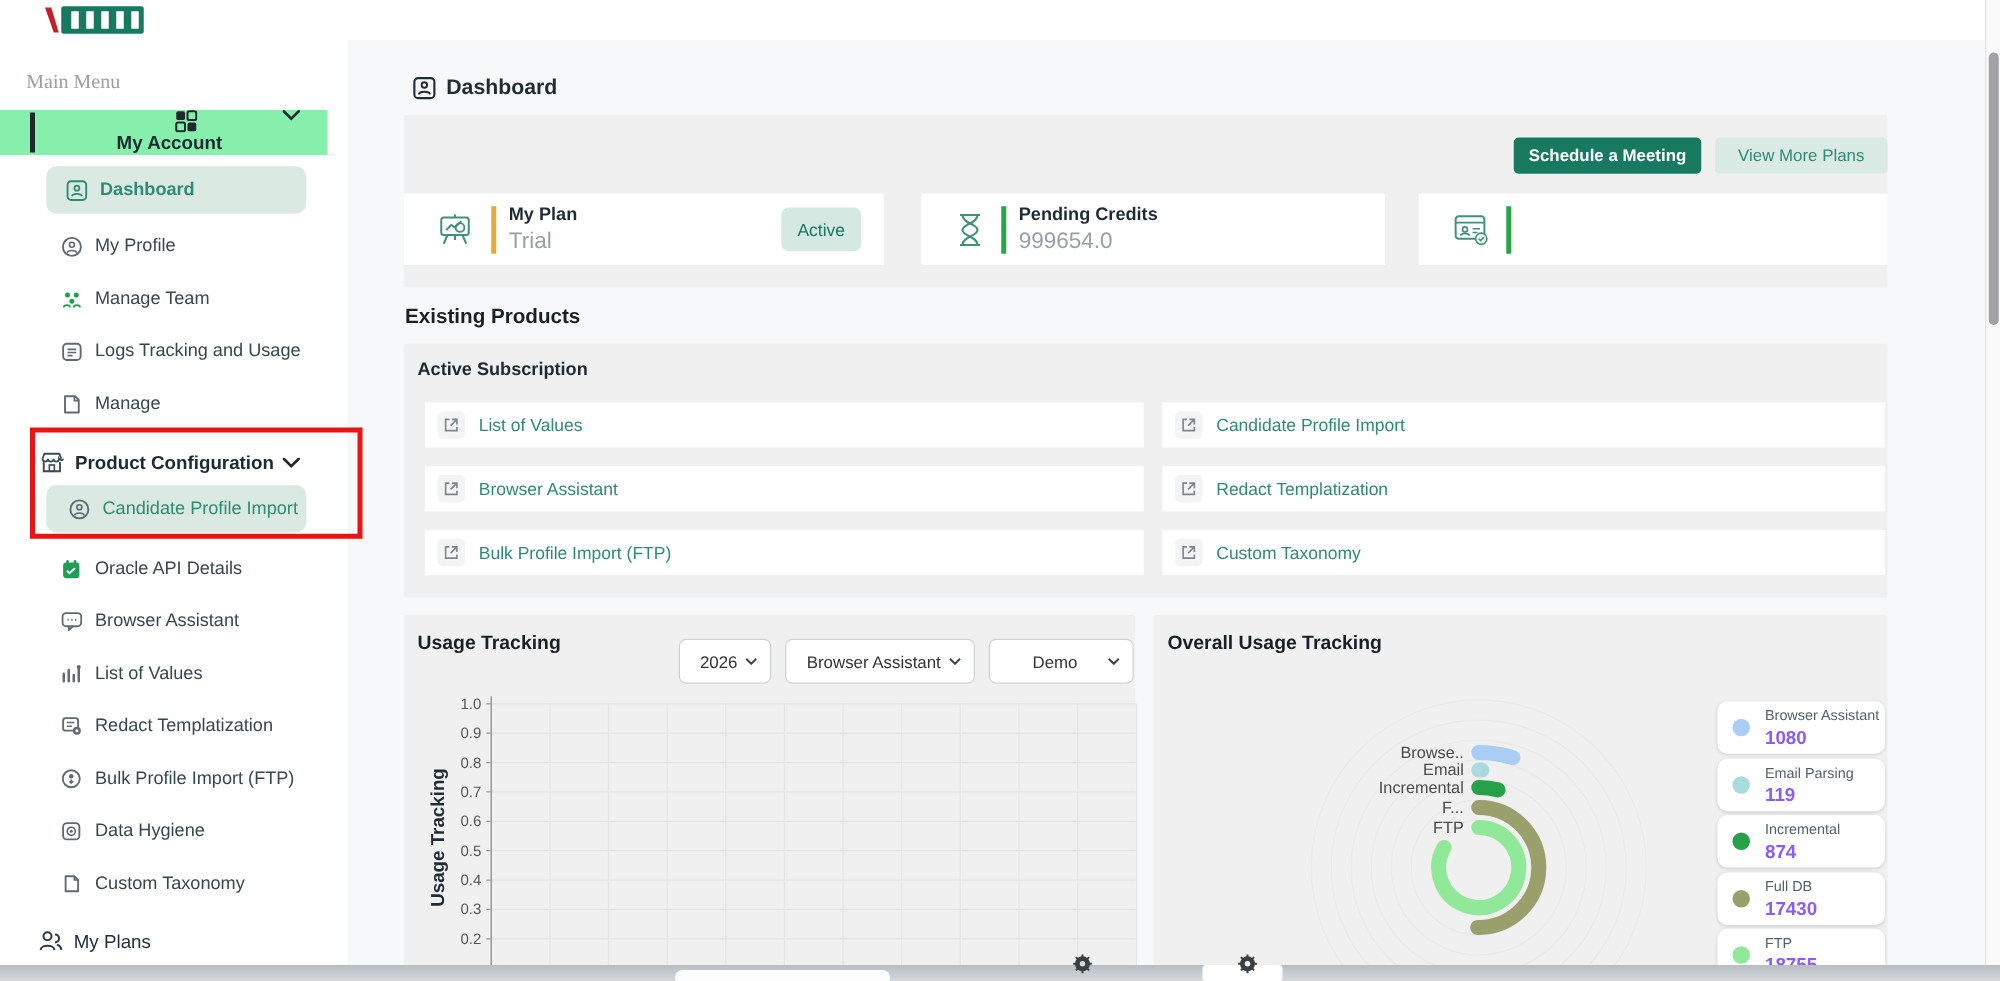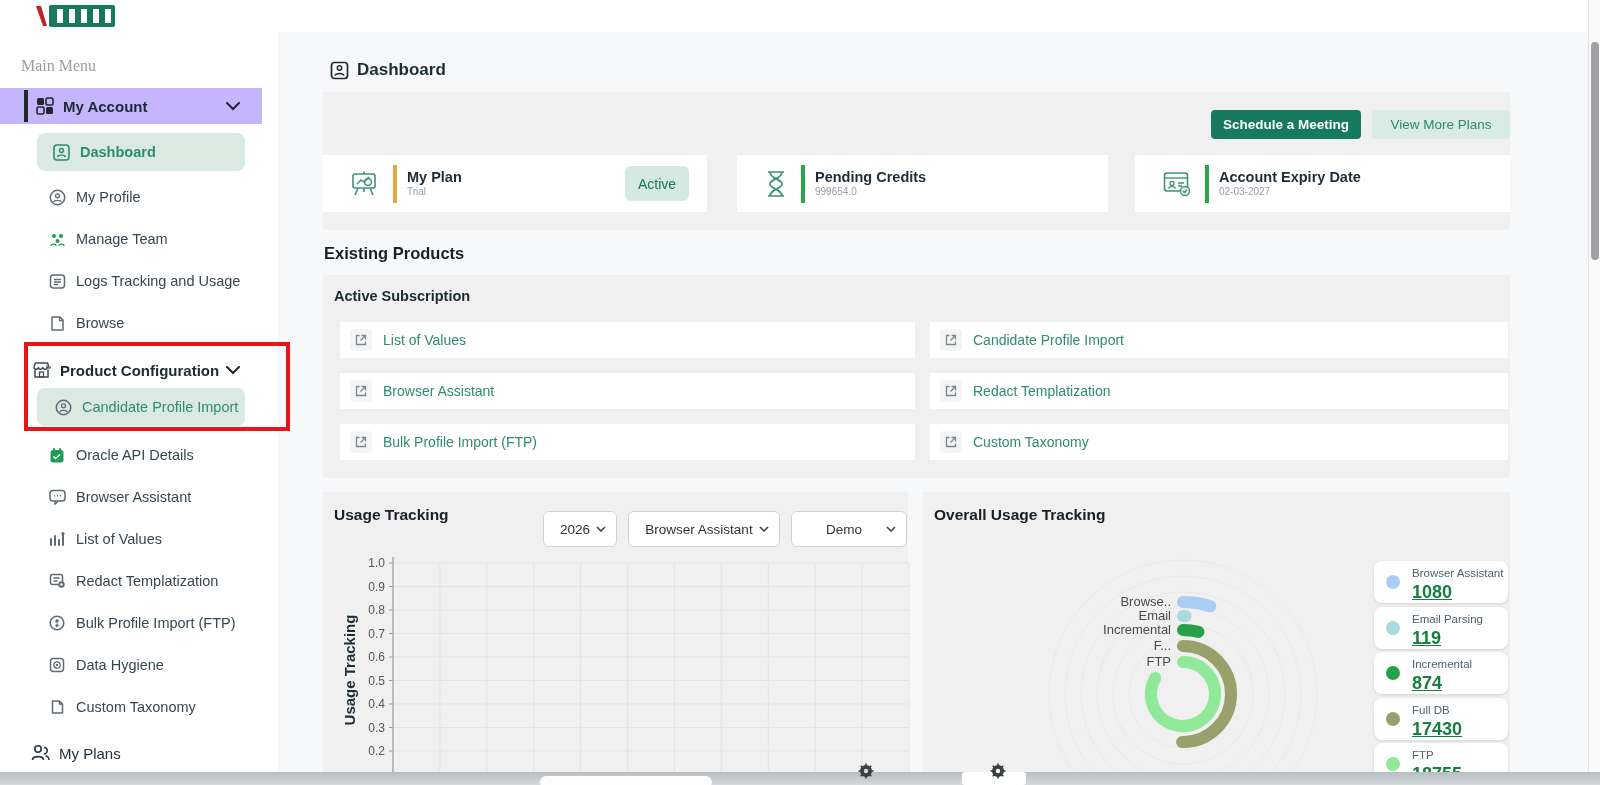--- a/index.html
+++ b/index.html
@@ -17,21 +17,21 @@
 
   
   .sidebar { position:absolute; left:0; top:0; width:314px; height:785px; background:#fff; border-right:1px solid #e7e7e7; }
   .logo { position:absolute; left:33px; top:4px; }
   .menu-label { position:absolute; left:21px; top:57px; font-family:"Liberation Serif", serif; font-size:16px; color:#9aa0a5; }
   .nav-header { position:absolute; left:0; width:262px; height:36px; display:flex; align-items:center; cursor:pointer; }
   .nav-header .bar { position:absolute; left:24px; top:2px; width:4px; height:32px; background:#20282e; }
   .nav-header .hicon { margin-left:36px; display:flex; }
   .nav-header .htext { margin-left:9px; font-size:15px; font-weight:bold; color:#1b2b33; }
   .nav-header .chev { position:absolute; right:22px; display:flex; }
-  .acct-header { top:88px; background:#c4b5fd; }
+  .acct-header { top:88px; background:#86efac;flex-direction:column; }
   .prod-header { top:352px; }
   .nav-pill { position:absolute; left:37px; width:208px; height:38px; background:#daeae2; border-radius:8px; display:flex; align-items:center; cursor:pointer; }
   .nav-pill .picon { margin-left:16px; display:flex; }
   .nav-pill .ptext { margin-left:10px; font-size:14.5px; font-weight:bold; color:#2e8b74; }
   .pill-dash { top:133px; }
   .pill-cand { top:388px; }
   .pill-cand .ptext { font-weight:normal; color:#2e8b74; }
   .nav-item { position:absolute; left:48px; width:215px; height:42px; display:flex; align-items:center; cursor:pointer; }
   .nav-item .iicon { display:flex; width:18px; justify-content:center; }
   .nav-item .itext { margin-left:10px; font-size:14.5px; color:#37474f; }
@@ -47,21 +47,21 @@
   .panel { position:absolute; background:#f0f0f1; border-radius:2px; }
   .hero { left:45px; top:92px; width:1187px; height:138px; }
   .btn { position:absolute; height:29px; border-radius:4px; font-size:13.5px; display:flex; align-items:center; justify-content:center; cursor:pointer; }
   .btn-schedule { left:888px; top:18px; width:150px; background:#17795f; color:#fff; font-weight:bold; }
   .btn-view { left:1049px; top:18px; width:138px; background:#d9ebe4; color:#2e8b74; }
   .stat-card { position:absolute; top:63px; height:57px; background:#fff; display:flex; align-items:center; }
   .stat-card .accent { width:4px; height:38px; margin-left:14px; }
   .stat-card .sicon { margin-left:26px; display:flex; }
   .stat-texts { margin-left:10px; line-height:1.25; }
   .stat-title { font-size:14.5px; font-weight:bold; color:#1d2d36; }
-  .stat-value { font-size:10px; color:#97a0a6; }
+  .stat-value { font-size:18px; color:#97a0a6; }
   .badge { position:absolute; right:18px; top:11px; width:64px; height:35px; background:#d5e8e1; color:#17795f; font-size:14px; border-radius:6px; display:flex; align-items:center; justify-content:center; }
 
   .section-heading { position:absolute; left:46px; top:244px; font-size:16.5px; font-weight:bold; color:#172026; }
   .products { left:45px; top:275px; width:1187px; height:203px; }
   .sub-heading { position:absolute; left:11px; top:13px; font-size:14.5px; font-weight:bold; color:#1d2a31; }
   .prod-row { position:absolute; height:36px; background:#fff; display:flex; align-items:center; cursor:pointer; }
   .prod-row .chip { margin-left:10px; width:22px; height:22px; background:#f4f4f4; border-radius:4px; display:flex; align-items:center; justify-content:center; }
   .prod-row .ltext { margin-left:11px; font-size:14px; color:#2e8b74; }
 
   .usage-panel { left:45px; top:492px; width:585px; height:293px; }
@@ -69,21 +69,21 @@
   .panel-title { position:absolute; left:11px; top:14px; font-size:15.5px; font-weight:bold; color:#172026; }
   .filter { position:absolute; top:19px; height:36px; background:#fff; border:1px solid #cfd2d4; border-radius:6px; display:flex; align-items:center; justify-content:space-between; padding:0 10px; cursor:pointer; }
   .filter .fval { font-size:13.5px; color:#333; margin:0 auto; }
   .f1 { left:220px; width:74px; }
   .f2 { left:305px; width:152px; }
   .f3 { left:468px; width:116px; }
 
   .legend-card { position:absolute; left:451px; width:134px; height:42px; background:#fff; border-radius:8px; box-shadow:0 1px 3px rgba(0,0,0,.12); cursor:pointer; }
   .legend-card .dot { position:absolute; left:12px; top:14px; width:14px; height:14px; border-radius:50%; }
   .legend-card .llabel { position:absolute; left:38px; top:6px; font-size:11.5px; color:#52616b; white-space:nowrap; }
-  .legend-card .lvalue { position:absolute; left:38px; top:21px; font-size:18px; font-weight:bold; color:#15803d;text-decoration:underline; }
+  .legend-card .lvalue { position:absolute; left:38px; top:21px; font-size:15px; font-weight:bold; color:#8b5cf6; }
 
   
   .scrollbar { position:absolute; left:1588px; top:0; width:12px; height:785px; background:#fafafa; border-left:1px solid #e2e2e2; }
   .scroll-thumb { position:absolute; left:2px; top:42px; width:8px; height:218px; background:#a2a2a5; border-radius:4px; cursor:pointer; }
 
   
   .taskbar { position:absolute; left:0; top:772px; width:1600px; height:13px; background:linear-gradient(#b7bdc0,#d5d9dc); }
   .task-pill { position:absolute; left:540px; top:776px; width:172px; height:12px; background:#fdfdfd; border-radius:6px; }
   .task-tile { position:absolute; left:962px; top:772px; width:64px; height:13px; background:#fff; border-radius:3px; }
   .task-ico { position:absolute; top:763px; font-size:15px; color:#3a3f41; }
@@ -176,21 +176,21 @@
       </span>
       <span class="itext">Logs Tracking and Usage</span>
     </div>
     <div class="nav-item" style="top:302px">
       <span class="iicon">
         <svg width="16" height="17" viewBox="0 0 16 17">
             <path d="M3 2 h8 l3 3 v10 h-11 z" fill="none" stroke="#5f6b72" stroke-width="1.5" stroke-linejoin="round"></path>
             <path d="M10.5 2 v3.5 H14" fill="none" stroke="#5f6b72" stroke-width="1.3"></path>
           </svg>
       </span>
-      <span class="itext">Browse</span>
+      <span class="itext">Manage</span>
     </div>
 
     <div class="nav-header prod-header">
       <span class="hicon" style="margin-left:32px">
         <svg width="19" height="18" viewBox="0 0 19 18">
             <path d="M2 6 L3.5 2 h12 L17 6" fill="none" stroke="#3c4a52" stroke-width="1.5" stroke-linejoin="round"></path>
             <path d="M2 6 a2.2 2.2 0 0 0 4.4 0 a2.2 2.2 0 0 0 4.4 0 a2.2 2.2 0 0 0 4.4 0 a2.2 2.2 0 0 0 3.8 0" fill="none" stroke="#3c4a52" stroke-width="1.4"></path>
             <path d="M3 8.5 V16 h13 V8.5" fill="none" stroke="#3c4a52" stroke-width="1.5"></path>
             <rect x="7.5" y="11" width="4" height="5" fill="none" stroke="#3c4a52" stroke-width="1.3"></rect>
           </svg>
@@ -353,24 +353,20 @@
           <svg width="28" height="26" viewBox="0 0 28 26">
               <rect x="1.5" y="2" width="23" height="18" rx="2.5" fill="none" stroke="#3f9277" stroke-width="1.6"></rect>
               <path d="M1.5 7 h23" stroke="#3f9277" stroke-width="1.4"></path>
               <circle cx="9" cy="12.5" r="2" fill="none" stroke="#3f9277" stroke-width="1.3"></circle>
               <path d="M5.5 17.5 c0.7-2.4 6.3-2.4 7 0 M15 12 h6 M15 15 h4" stroke="#3f9277" stroke-width="1.3" fill="none"></path>
               <circle cx="22" cy="20" r="4.5" fill="#eaf3ef" stroke="#3f9277" stroke-width="1.3"></circle>
               <path d="M20 20 l1.5 1.5 l2.5-2.7" stroke="#3f9277" stroke-width="1.3" fill="none"></path>
             </svg>
         </span>
         <div class="accent" id="accent-2" style="background: rgb(39, 168, 68);"></div>
-        <div class="stat-texts">
-          <div class="stat-title">Account Expiry Date</div>
-          <div class="stat-value">02-03-2027</div>
-        </div>
       </div>
     </div>
 
     <div class="section-heading">Existing Products</div>
     <div class="panel products">
       <div class="sub-heading">Active Subscription</div>
 
       <div class="prod-row" style="left:17px; top:47px; width:575px">
         <span class="chip">
             <svg width="12" height="12" viewBox="0 0 12 12">

